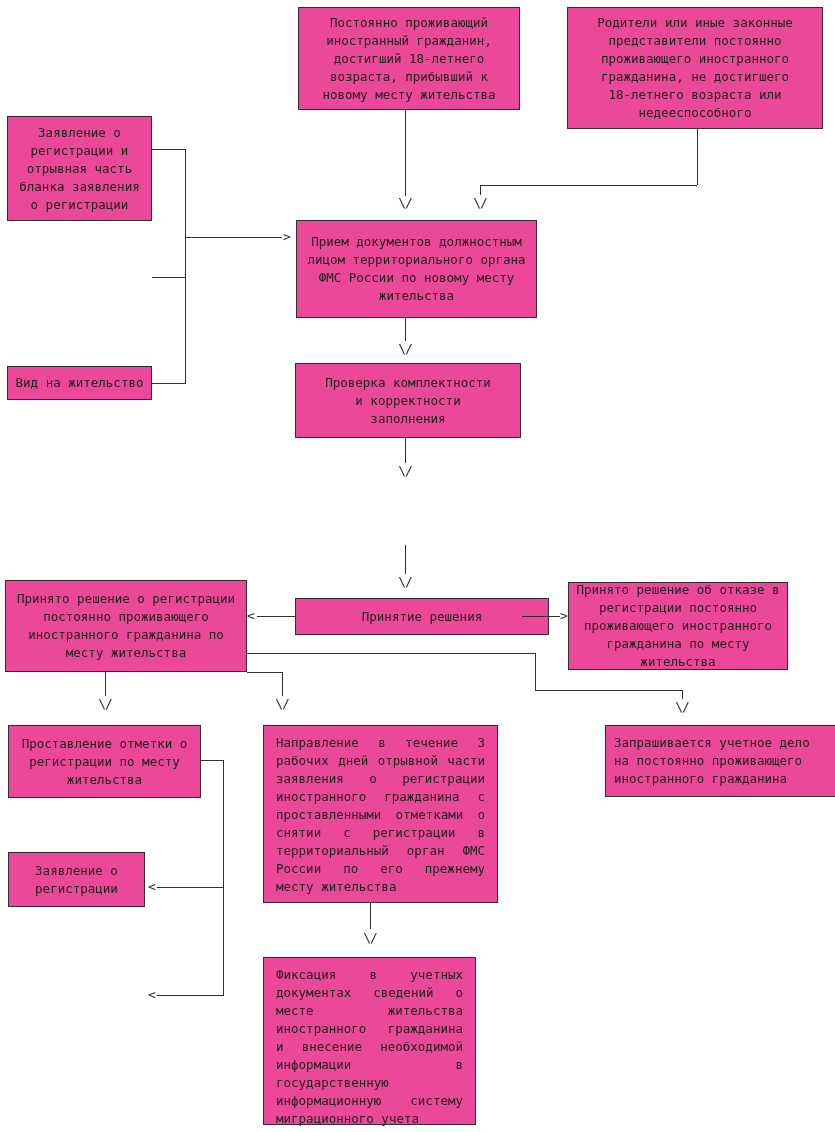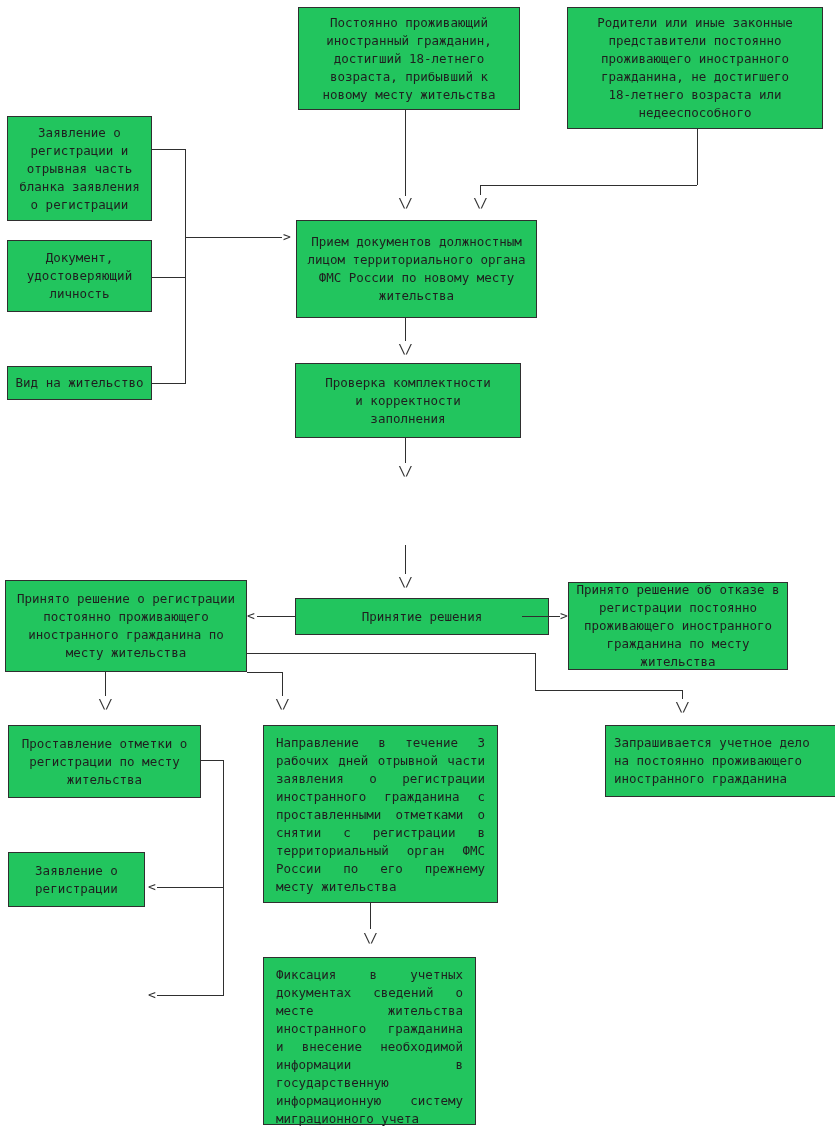--- a/index.html
+++ b/index.html
@@ -1,21 +1,21 @@
 <!DOCTYPE html>
 <html><head>
 <meta charset="utf-8">
 <style>
   html,body{margin:0;padding:0;background:#fff;}
   #stage{
     position:relative;width:835px;height:1132px;background:#ffffff;
     font-family:"DejaVu Sans Mono", monospace;color:#1f1f1f;overflow:hidden;
   }
   .box{
-    position:absolute;box-sizing:border-box;border:1.5px solid #2f2f2f;background:#22c55e;
+    position:absolute;box-sizing:border-box;border:1.5px solid #2f2f2f;background:#ec4899;
     display:flex;align-items:center;justify-content:center;text-align:center;
     font-size:12.5px;line-height:18px;white-space:pre-line;padding:2px 6px;
   }
   .box.blk{
     display:block;text-align:justify;text-align-last:left;white-space:normal;
     padding:8px 12px;
   }
   .box.leftal{justify-content:flex-start;text-align:left;padding:2px 8px;margin-left:28px;}
   .vline{position:absolute;width:1px;background:#2f2f2f;}
   .hline{position:absolute;height:1px;background:#2f2f2f;}
@@ -42,23 +42,20 @@
 гражданина, не достигшего
 18-летнего возраста или
 недееспособного</div>
 
   <div class="box" style="left:7px;top:116px;width:145px;height:105px">Заявление о
 регистрации и
 отрывная часть
 бланка заявления
 о регистрации</div>
 
-  <div class="box" style="left:7px;top:240px;width:145px;height:72px">Документ,
-удостоверяющий
-личность</div>
 
   <div class="box" style="left:7px;top:366px;width:145px;height:34px">Вид на жительство</div>
 
   <div class="box" style="left:296px;top:220px;width:241px;height:98px">Прием документов должностным
 лицом территориального органа
 ФМС России по новому месту
 жительства</div>
 
   <div class="box" style="left:295px;top:363px;width:226px;height:75px">Проверка комплектности
 и корректности

